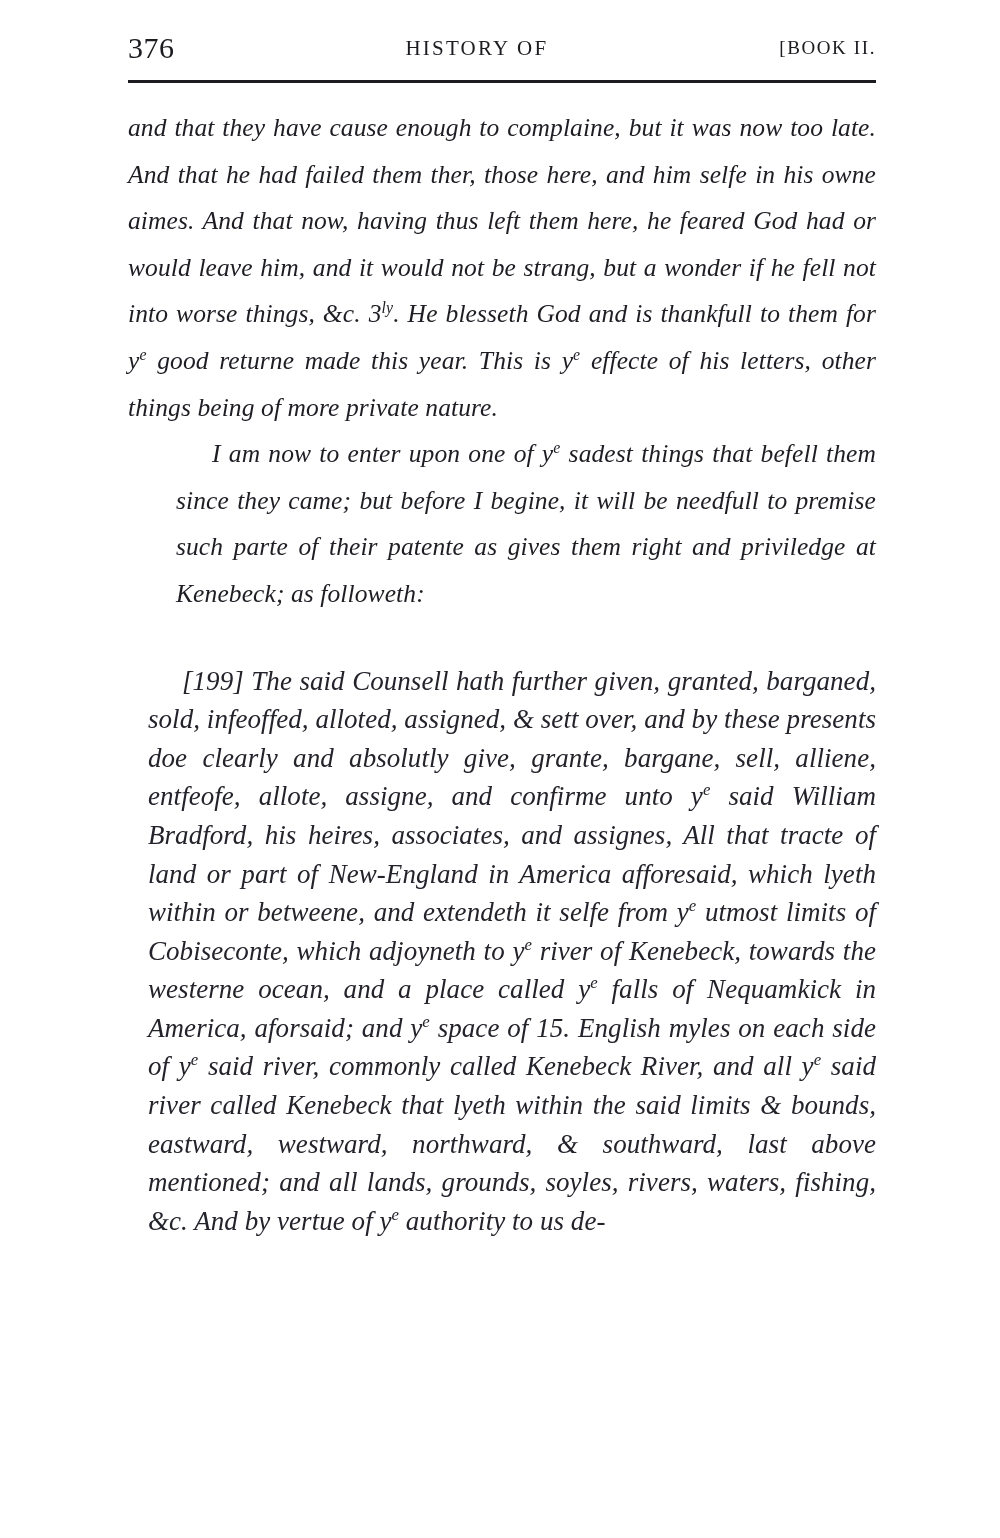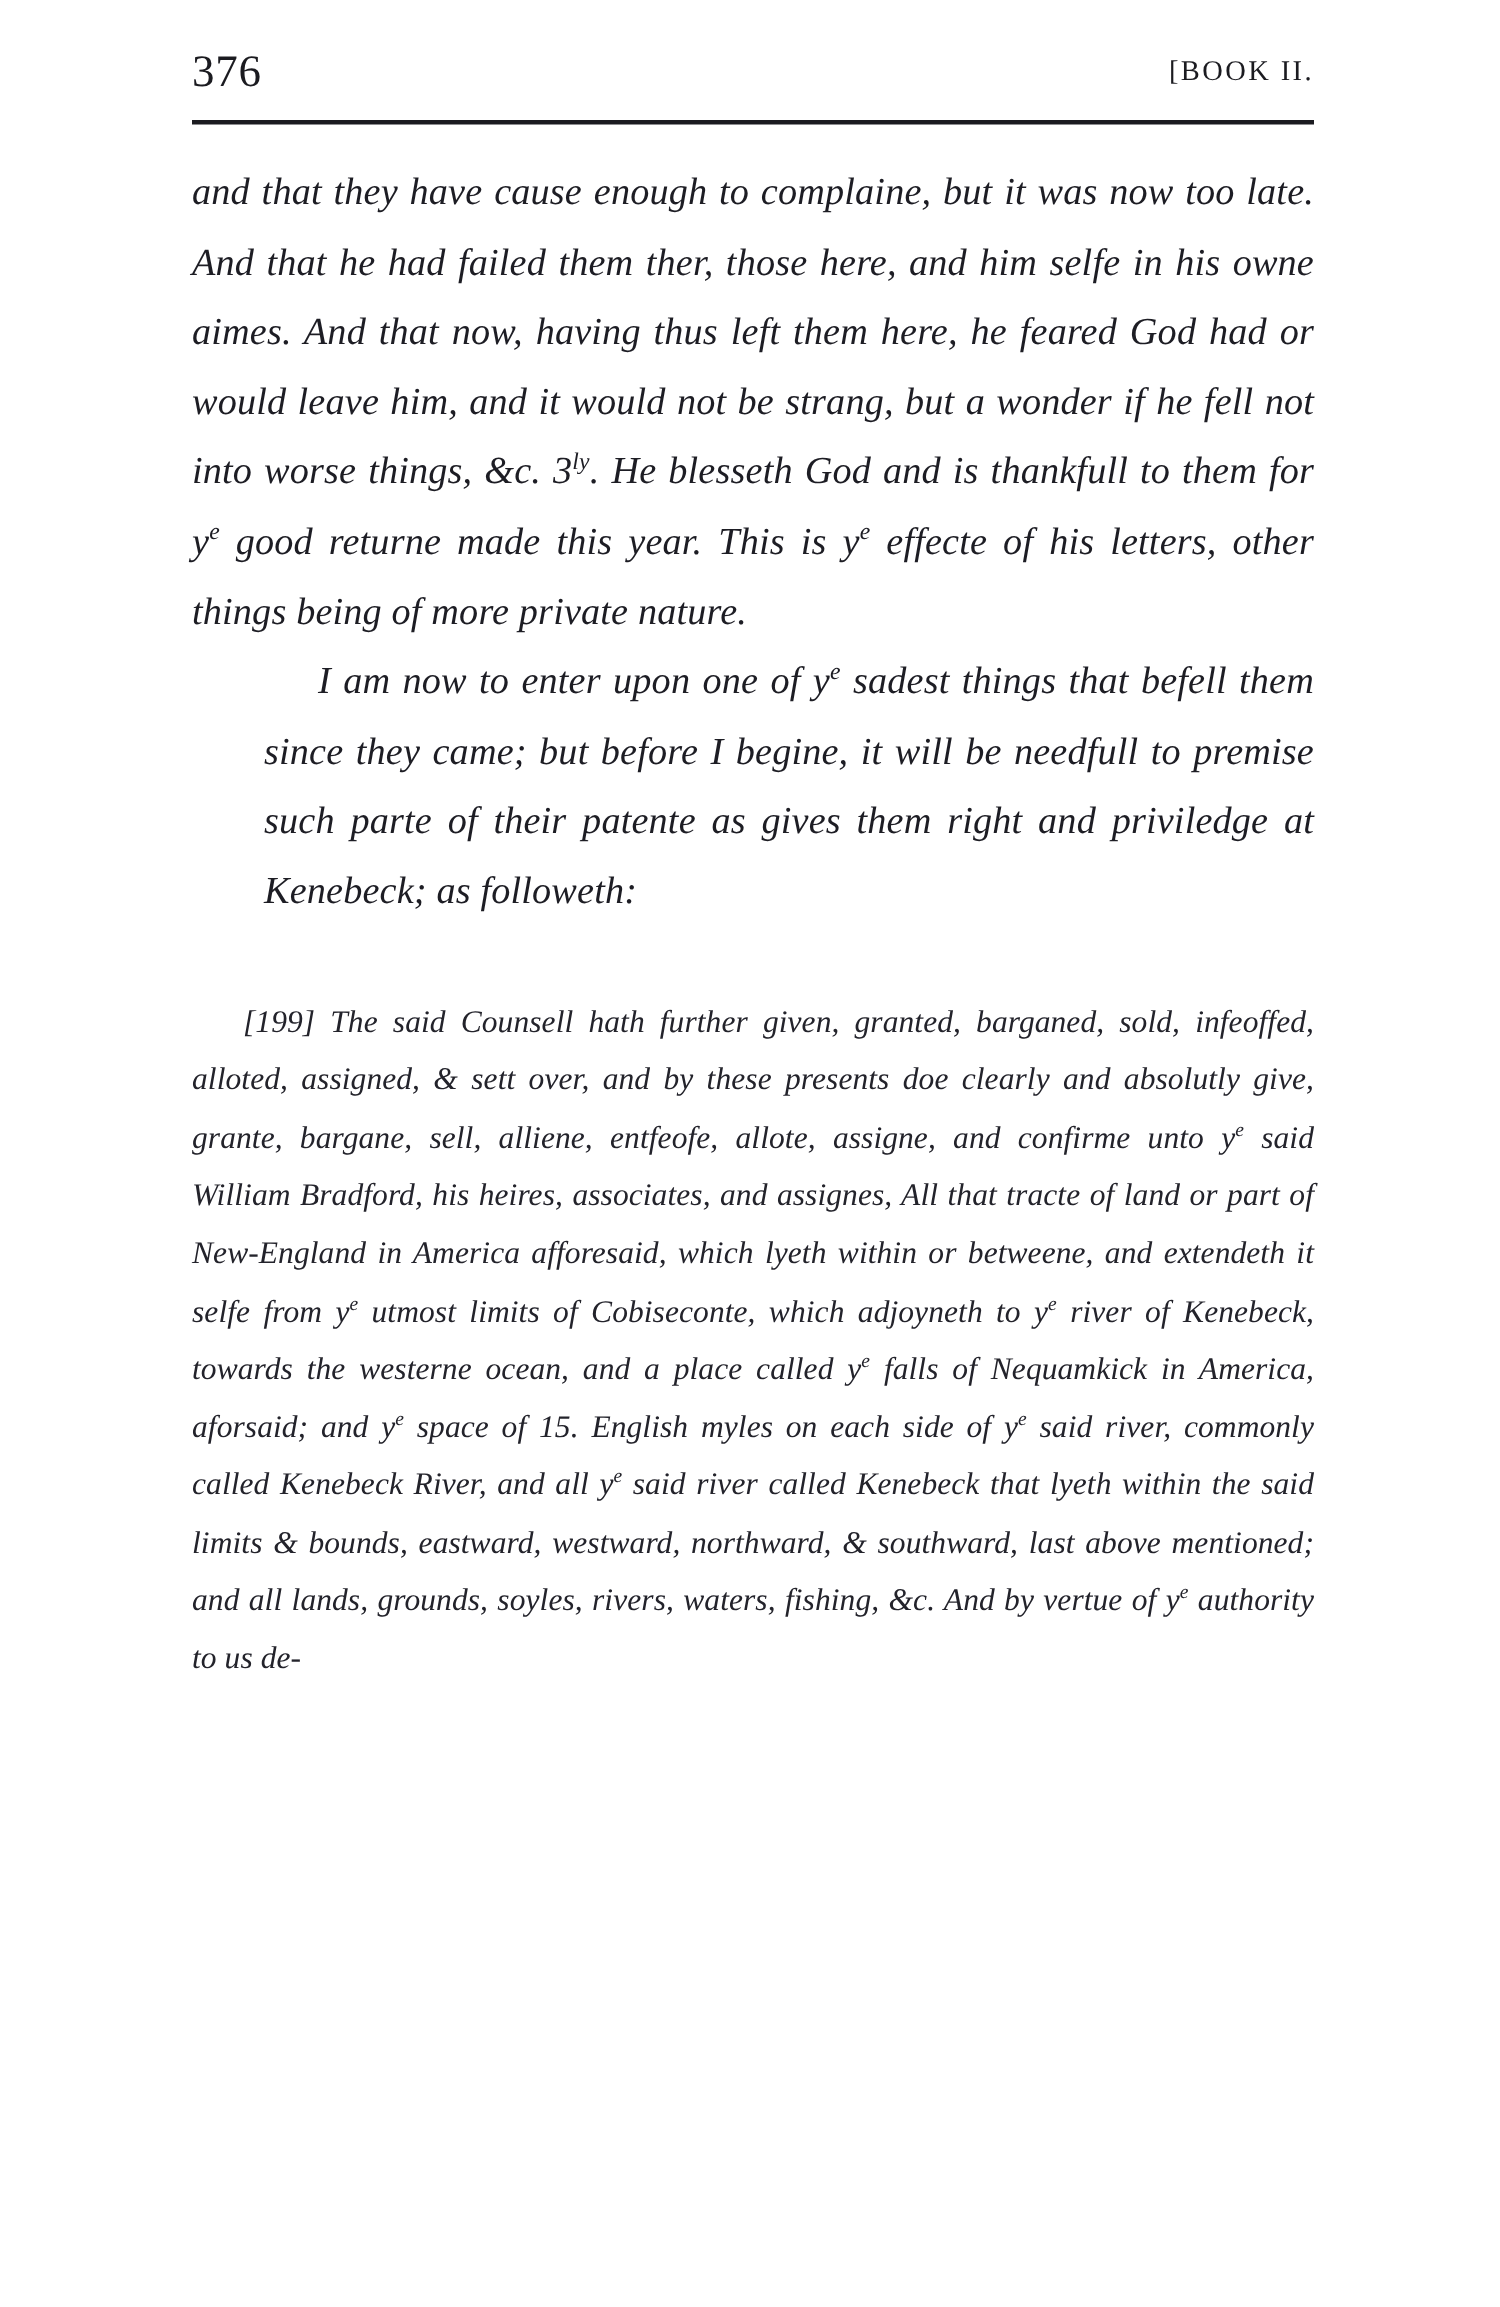--- a/index.html
+++ b/index.html
@@ -75,41 +75,43 @@
     font-size: 25.5px;
     line-height: 46.6px;
     letter-spacing: 0.1px;
   }
   .para-main.indent {
     text-indent: 36px;
     margin-top: 0px;
     margin-left: 48px;
   }
   .para-quote {
-    font-size: 21px;
+    font-size: 27px;
     line-height: 38.6px;
     letter-spacing: 0.05px;
     margin-top: 44px;
     text-indent: 34px;
     color: #23232b;
+    margin-left: 20px;
   }
   sup {
     font-size: 0.62em;
     vertical-align: super;
     line-height: 0;
   }
   .nobr { white-space: nowrap; }
 </style>
 </head>
 <body>
 
 <div class="page">
 
   <div class="header">
     <div class="folio">376</div>
+    <div class="running-title">HISTORY OF</div>
     <div class="book-ref">[BOOK II.</div>
   </div>
 
   <div class="rule"></div>
 
   <div class="body-col">
 
     <p class="para-main"><span>and that they have cause enough to complaine, but it was now too late.  And that he had failed them ther, those here, and him selfe in his owne aimes.  And that now, having thus left them here, he feared God had or would leave him, and it would not be strang, but a wonder if he fell not into worse things, &amp;c.  3</span><sup>ly</sup><span>. He blesseth God and is thankfull to them for y</span><sup>e</sup><span> good returne made this year.  This is y</span><sup>e</sup><span> effecte of his letters, other things being of more private nature.</span></p>
 
     <p class="para-main indent"><span>I am now to enter upon one of y</span><sup>e</sup><span> sadest things that befell them since they came; but before I begine, it will be needfull to premise such parte of their patente as gives them right and priviledge at Kenebeck; as followeth:</span></p>

